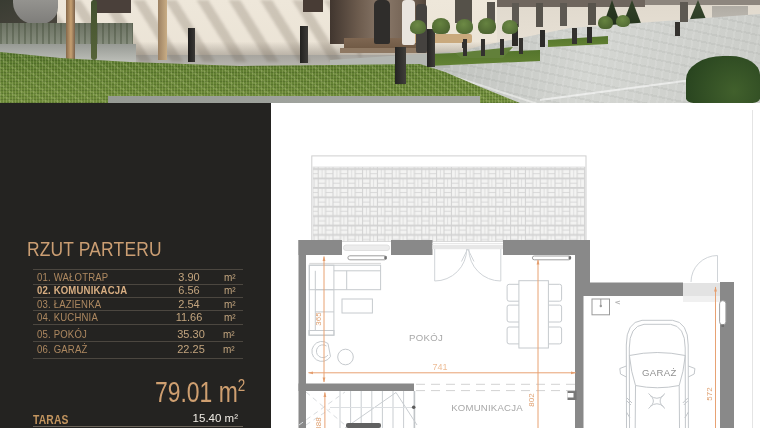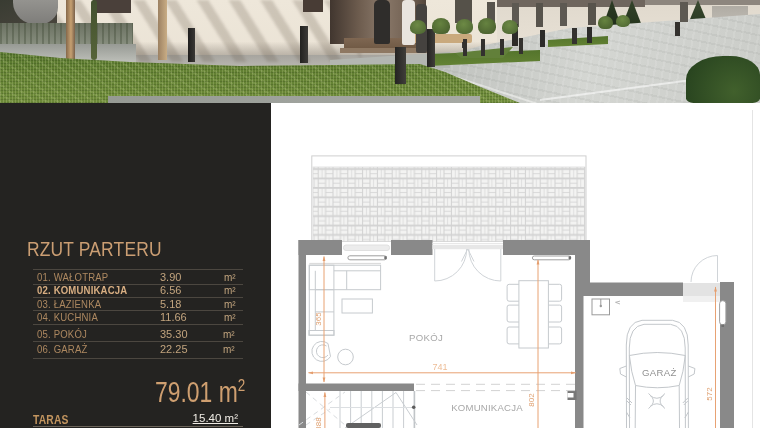--- a/index.html
+++ b/index.html
@@ -8,26 +8,26 @@
   .abs{position:absolute;}
   
   .photo{position:absolute;left:0;top:0;width:760px;height:103px;overflow:hidden;background:linear-gradient(#eee7da,#e8e0d2);}
   .photo div{position:absolute;}
   
   .panel{position:absolute;left:0;top:103px;width:271px;height:325px;background:#242321;overflow:hidden;color:#b08a62;}
   .panel div{position:absolute;}
   .ttl{left:27px;top:133.5px;font-size:20.5px;letter-spacing:.2px;color:#cb9e73;transform:scaleX(.85);transform-origin:0 50%;}
   .rline{left:33px;width:210px;height:1px;background:#4c4740;}
   .rl{font-size:11px;letter-spacing:.2px;color:#ad8860;transform:scaleX(.87);transform-origin:0 50%;white-space:nowrap;}
-  .rval{font-size:11px;color:#c2a47e;text-align:left;}
+  .rval{font-size:11px;color:#c2a47e;text-align:center;}
   .m2{font-size:10px;}
   .tot{right:26px;top:272.5px;font-size:29px;color:#cf9f70;transform:scaleX(.79);transform-origin:100% 50%;white-space:nowrap;}
   .tot sup{font-size:17px;}
   .taras{left:33px;top:309.5px;font-size:12px;font-weight:bold;color:#c3955f;letter-spacing:.2px;transform:scaleX(.86);transform-origin:0 50%;}
-  .tarasv{right:33px;top:309px;font-size:11.5px;color:#efebe4;text-decoration:underline;}
+  .tarasv{right:33px;top:309px;font-size:11.5px;color:#efebe4;}
 </style>
 </head>
 <body>
 <div class="page">
   <div class="photo" id="photo">
 
     <div style="left:40px;top:42px;width:480px;height:21px;background:linear-gradient(rgba(150,143,132,.02),rgba(138,131,121,.38) 45%,rgba(114,108,99,.6));"></div>
     <div style="left:112px;top:55px;width:350px;height:11px;background:linear-gradient(#a6a49e,#b7b5af);"></div>
 
     <div style="left:56px;top:0;width:305px;height:62px;background:repeating-linear-gradient(58deg,rgba(0,0,0,0) 0 17px,rgba(100,88,72,.24) 17px 27px);filter:blur(1.8px);"></div>
@@ -324,21 +324,21 @@
     <div class="rline" style="top:237.7px"></div>
     <div class="rline" style="top:254.5px"></div>
     <div class="rl" style="left:37px;top:167.5px">01. WAŁOTRAP</div>
     <div class="rl" style="left:37px;top:181px;font-weight:bold;color:#d9af83">02. KOMUNIKACJA</div>
     <div class="rl" style="left:37px;top:195px">03. ŁAZIENKA</div>
     <div class="rl" style="left:37px;top:208.4px">04. KUCHNIA</div>
     <div class="rl" style="left:37px;top:224.7px">05. POKÓJ</div>
     <div class="rl" style="left:37px;top:239.9px">06. GARAŻ</div>
     <div class="rval" style="left:160px;top:167.5px;width:58px">3.90</div>
     <div class="rval" style="left:160px;top:181px;width:58px">6.56</div>
-    <div class="rval" style="left:160px;top:195px;width:58px">5.18</div>
+    <div class="rval" style="left:160px;top:195px;width:58px">2.54</div>
     <div class="rval" style="left:160px;top:208.4px;width:58px">11.66</div>
     <div class="rval" style="left:160px;top:224.7px;width:62px">35.30</div>
     <div class="rval" style="left:160px;top:239.9px;width:62px">22.25</div>
     <div class="rval m2" style="left:224px;top:168.5px">m²</div>
     <div class="rval m2" style="left:224px;top:182px">m²</div>
     <div class="rval m2" style="left:224px;top:196px">m²</div>
     <div class="rval m2" style="left:224px;top:209.4px">m²</div>
     <div class="rval m2" style="left:223px;top:225.7px">m²</div>
     <div class="rval m2" style="left:223px;top:240.9px">m²</div>
     <div class="tot">79.01 m<sup>2</sup></div>

